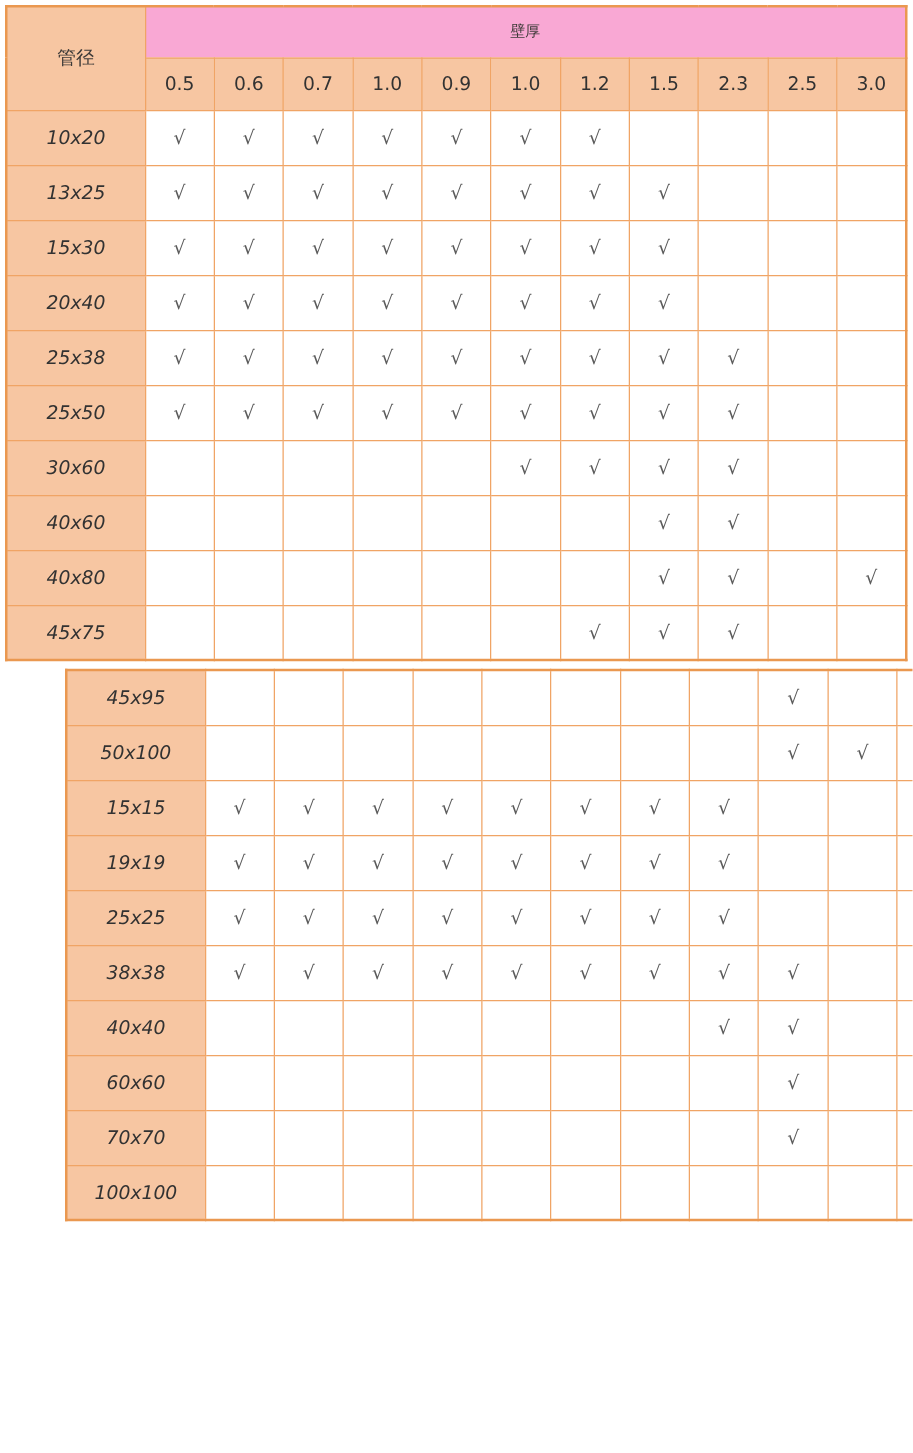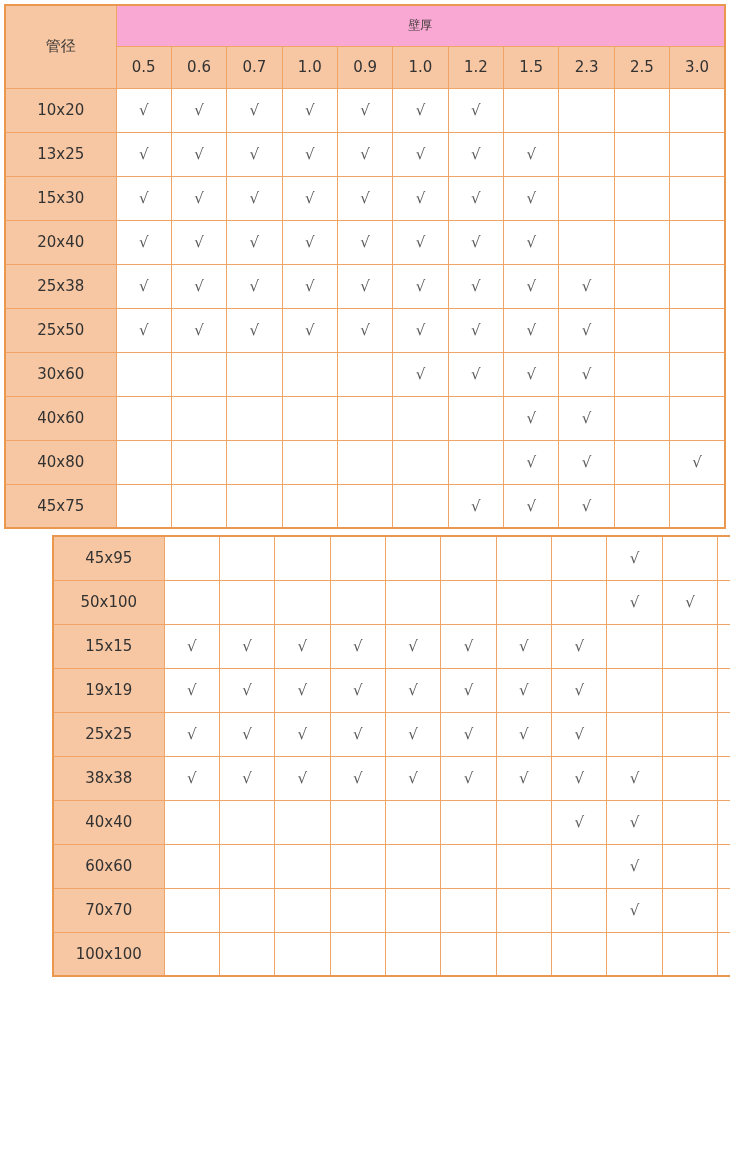--- a/index.html
+++ b/index.html
@@ -45,20 +45,21 @@
     font-size: 15px;
     height: 42px;
     margin-top: 20px;
   }
   th.rowlabel {
     background: #f7c6a2;
     color: #323232;
     font-size: 15px;
     height: 44px;
     border-right: 1px solid #e9954c;
+    font-style: italic;
   }
   td.cell {
     background: #ffffff;
     color: #5b5b5b;
     font-size: 15px;
     height: 44px;
   }
   table.spec.lower { margin-top: 6px; margin-left: 48px; }
 </style>
 </head>

